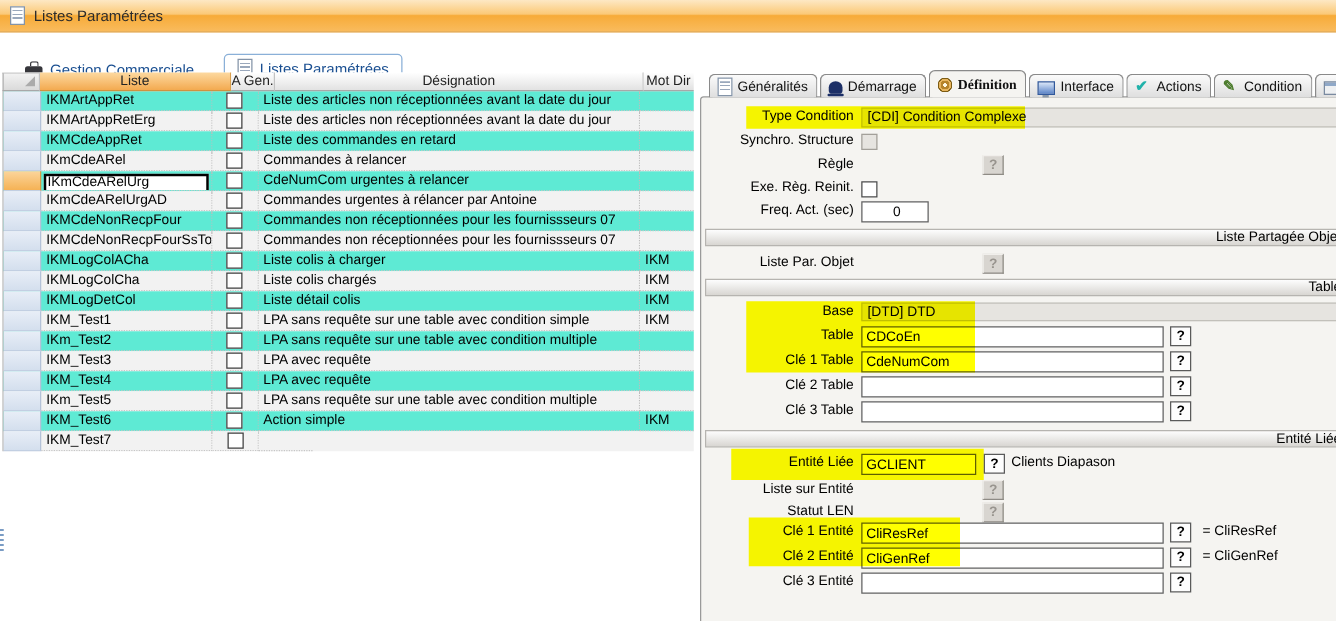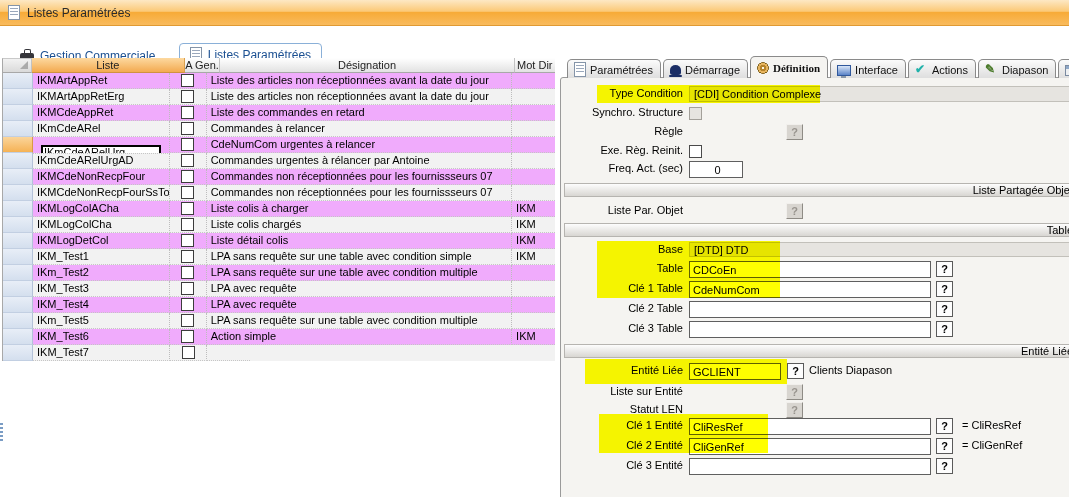--- a/index.html
+++ b/index.html
@@ -43,32 +43,32 @@
   .gh{box-sizing:border-box;height:15px;line-height:14px;text-align:center;color:#222;
       background:linear-gradient(#ffffff,#e2e2e2);border-right:1px solid #c2c2c2;border-bottom:1px solid #a8a8a8;overflow:hidden;white-space:nowrap;}
   .gh.corner{width:31px;background:linear-gradient(#f2f2f2,#dadada);position:relative;border-left:1px solid #a8a8a8;border-top:1px solid #c9c9c9;}
   .gh.corner::after{content:"";position:absolute;right:3px;bottom:3px;width:0;height:0;
       border-left:8px solid transparent;border-bottom:8px solid #ababab;}
   .gh.h-liste{width:159px;background:linear-gradient(#fdd9a0,#f3aa50);border-right:1px solid #d99f4d;border-bottom:1px solid #cf9240;}
   .gh.h-agen{width:37px;}
   .gh.h-desig{width:306px;}
   .gh.h-motdir{width:42px;border-right:none;}
   .gbody{border-left:1px solid #a8a8a8;}
-  .trow{display:flex;height:16px;background:#f0abfc;}
+  .trow{display:flex;height:16px;background:#5eead4;}
   .trow:nth-child(even){background:#f2f2f2;}
   .c{box-sizing:border-box;height:16px;line-height:15px;border-right:1px dotted #bdbdbd;border-bottom:1px dotted #c6c6c6;
      overflow:hidden;white-space:nowrap;padding-left:4px;}
   .c.rowhdr{width:30px;padding:0;background:linear-gradient(#e8eef7,#d4dfee);border-right:1px solid #b4c2d8;border-bottom:1px solid #c2cfe2;}
   .c.liste{width:137px;}
   .c.agen{width:37px;display:flex;align-items:center;justify-content:center;padding:0;}
   .c.desig{width:306px;}
   .c.motdir{width:43px;border-right:none;}
   .cb{width:11px;height:11px;background:#fff;border:1px solid #3c3c3c;display:inline-block;}
   .trow.selected .c.rowhdr{background:linear-gradient(#fbd59b,#f5b255);border-right:1px solid #d89a45;}
-  .trow.selected .c.liste{padding:8px;}
+  .trow.selected .c.liste{padding:2px;}
   .trow.selected .selbox{display:block;height:16px;line-height:14px;padding-left:3px;background:#fff;
       outline:2px solid #000;outline-offset:-2px;box-sizing:border-box;}
   .grip{position:absolute;left:0;top:423px;width:3px;height:20px;
       background:repeating-linear-gradient(to bottom,#7a9cc4 0 2px,transparent 2px 4px);}
 
   
   .detail{position:absolute;left:560px;top:57px;width:530px;height:456px;}
   .dtabs{display:flex;align-items:flex-end;height:21px;padding-left:7px;position:relative;z-index:3;}
   .dtab{display:flex;align-items:center;gap:4px;height:17px;padding:1px 7px 0 6px;margin-right:2px;
       border:1px solid #8a8a8a;border-bottom:none;border-radius:5px 5px 0 0;
@@ -289,41 +289,41 @@
           <div class="c motdir"></div>
         </div>
       </div>
   </div>
   <div class="grip"></div>
 
   <div class="detail">
     <div class="dtabs">
         <div class="dtab">
           <span class="ic icon-notes-icon"></span>
-          <span>Paramétrées</span>
+          <span>Généralités</span>
         </div>
         <div class="dtab">
           <span class="ic icon-bell-icon"></span>
           <span>Démarrage</span>
         </div>
         <div class="dtab active">
           <span class="ic icon-gear-icon"></span>
           <span>Définition</span>
         </div>
         <div class="dtab">
           <span class="ic icon-monitor-icon"></span>
           <span>Interface</span>
         </div>
         <div class="dtab">
           <span class="ic icon-check-icon"></span>
           <span>Actions</span>
         </div>
         <div class="dtab">
           <span class="ic icon-pencil-icon"></span>
-          <span>Diapason</span>
+          <span>Condition</span>
         </div>
         <div class="dtab">
           <span class="ic icon-window-icon"></span>
         </div>
       </div>
     <div class="dp-box">
 
       <div class="dprow" style="top:8px">
         <span class="dlabel">Type Condition</span>
         <div class="strip"><span>[CDI] Condition Complexe</span></div>

